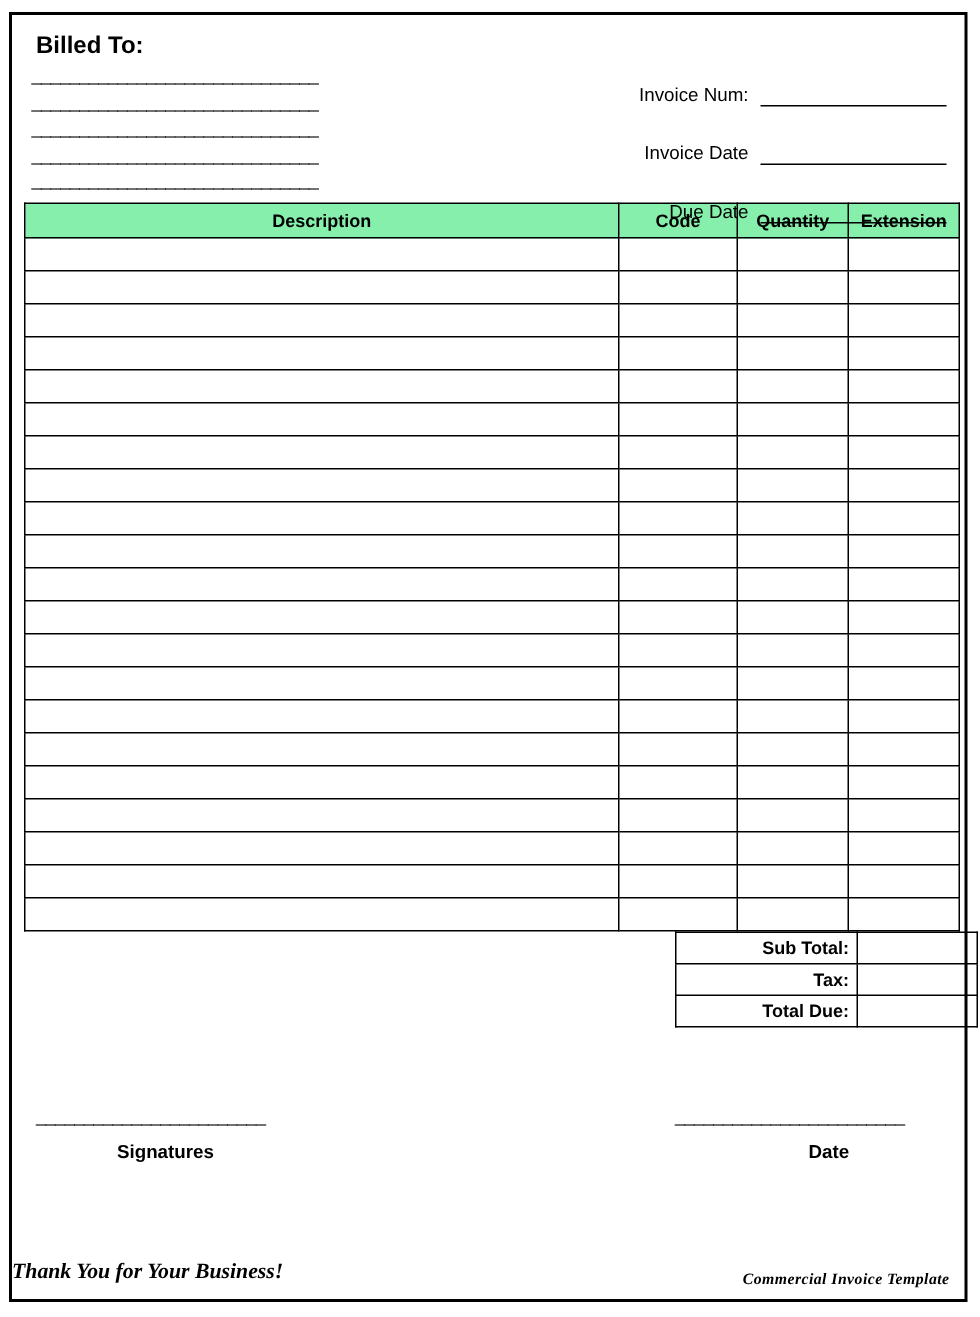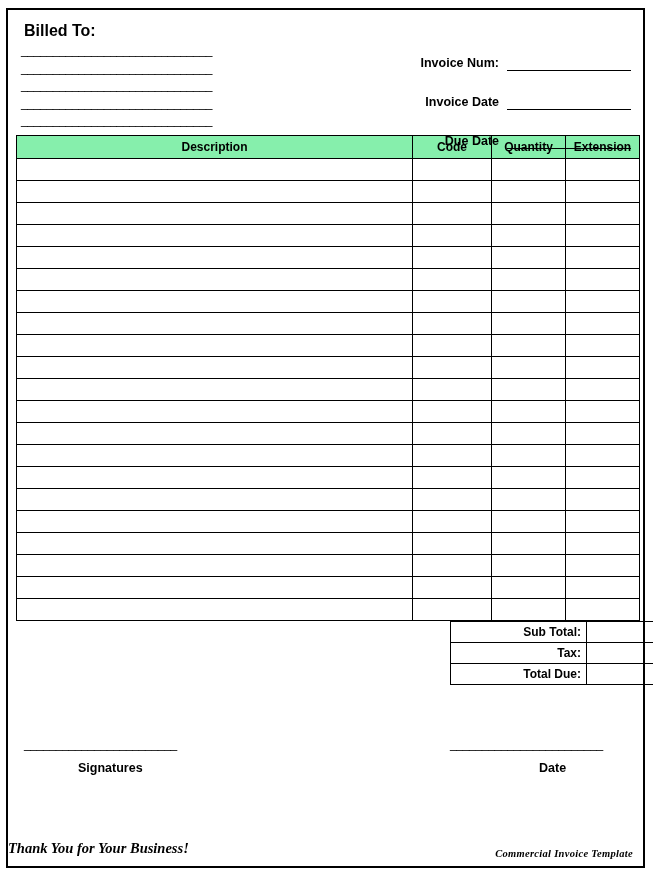--- a/index.html
+++ b/index.html
@@ -107,21 +107,21 @@
     width: 300px;
   }
   .meta-row {
     display: flex;
     align-items: flex-end;
     justify-content: flex-end;
     height: 39px;
   }
   .meta-label {
     font-size: 12.5px;
-    font-weight: bold;
+    font-weight: normal;
     white-space: nowrap;
     padding-right: 8px;
     padding-bottom: 1px;
   }
   .meta-field {
     width: 124px;
     border-bottom: 1px solid #000;
     height: 15px;
   }
 
@@ -154,21 +154,21 @@
     border-collapse: collapse;
     table-layout: fixed;
     margin-left: 434px;
     margin-top: 0;
     width: 189px;
   }
   table.totals td {
     border: 1px solid #000;
     height: 20px;
     font-size: 12px;
-    padding: 0 5px 0 15px;
+    padding: 0 5px 0 0;
   }
   table.totals td.label {
     text-align: right;
     font-weight: bold;
     width: 115px;
   }
   table.totals td.val { width: 74px; }
 
   
   .sigs {

